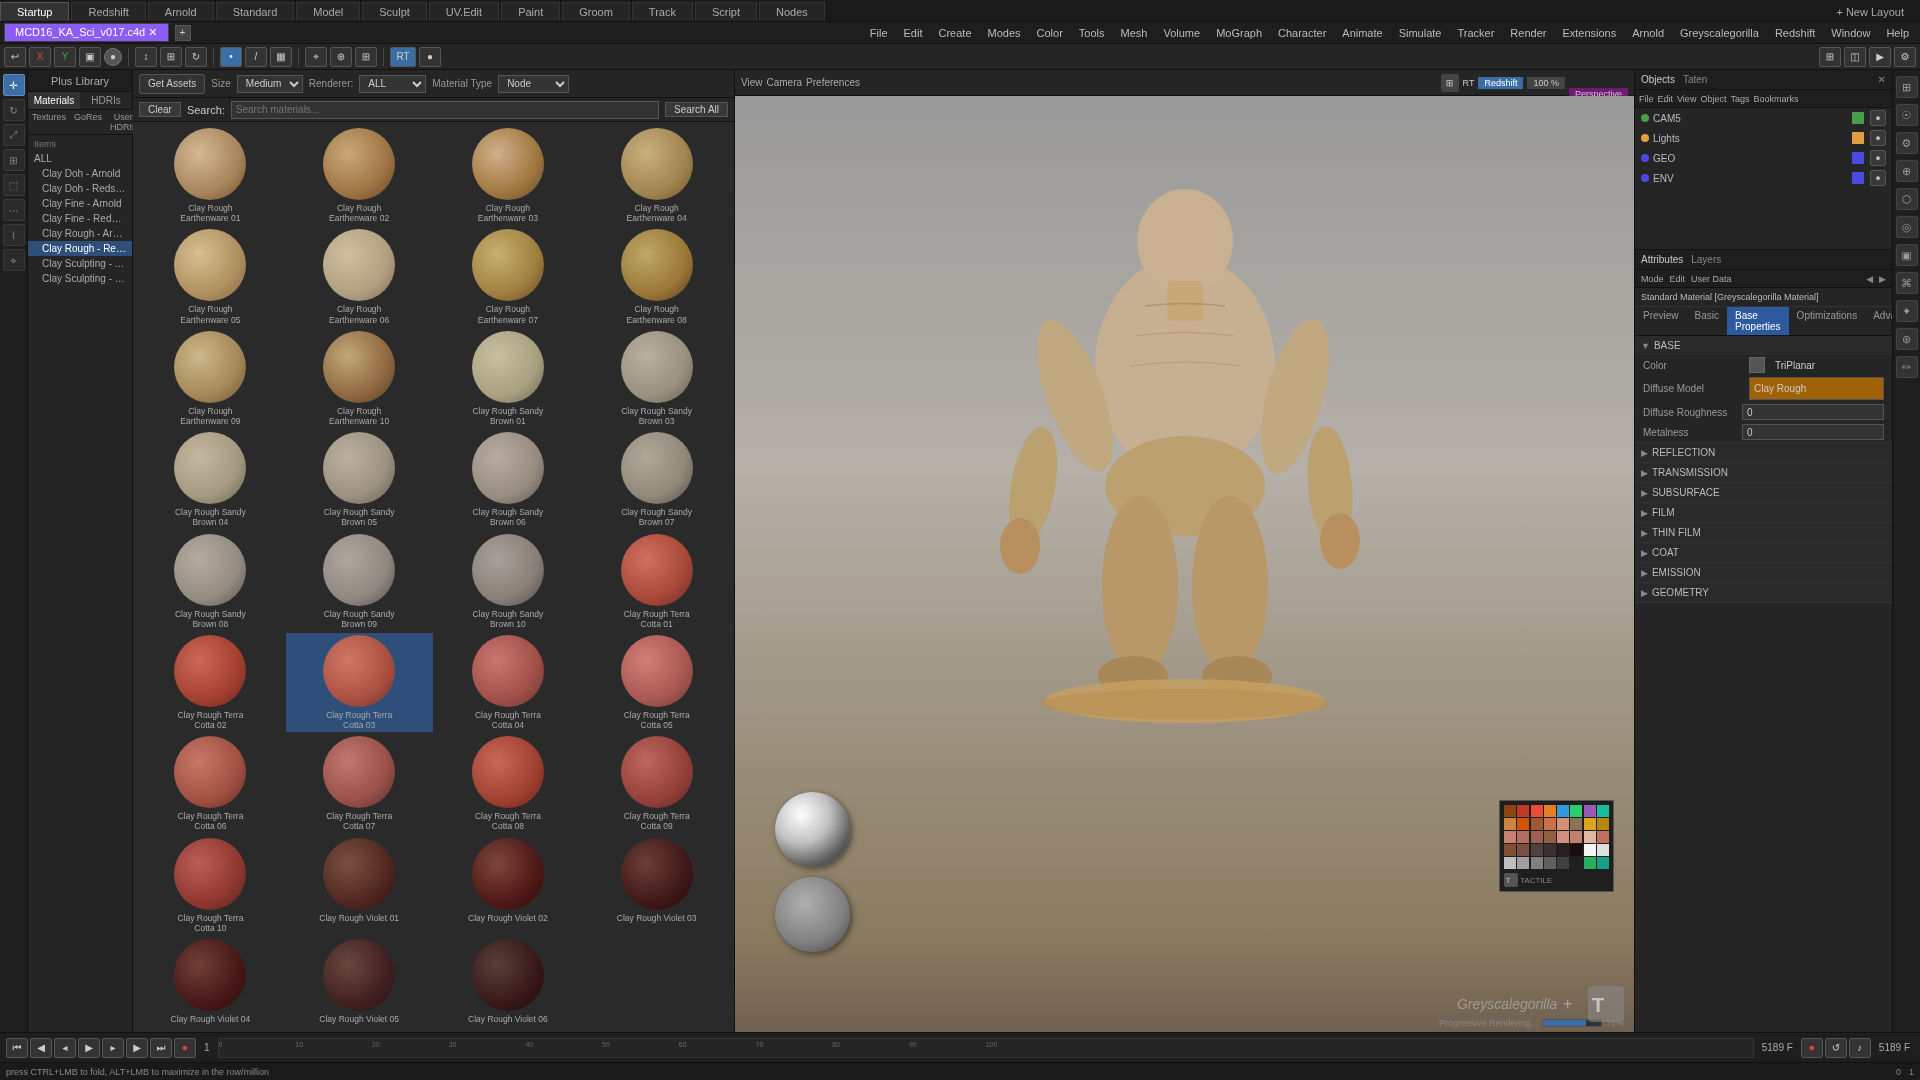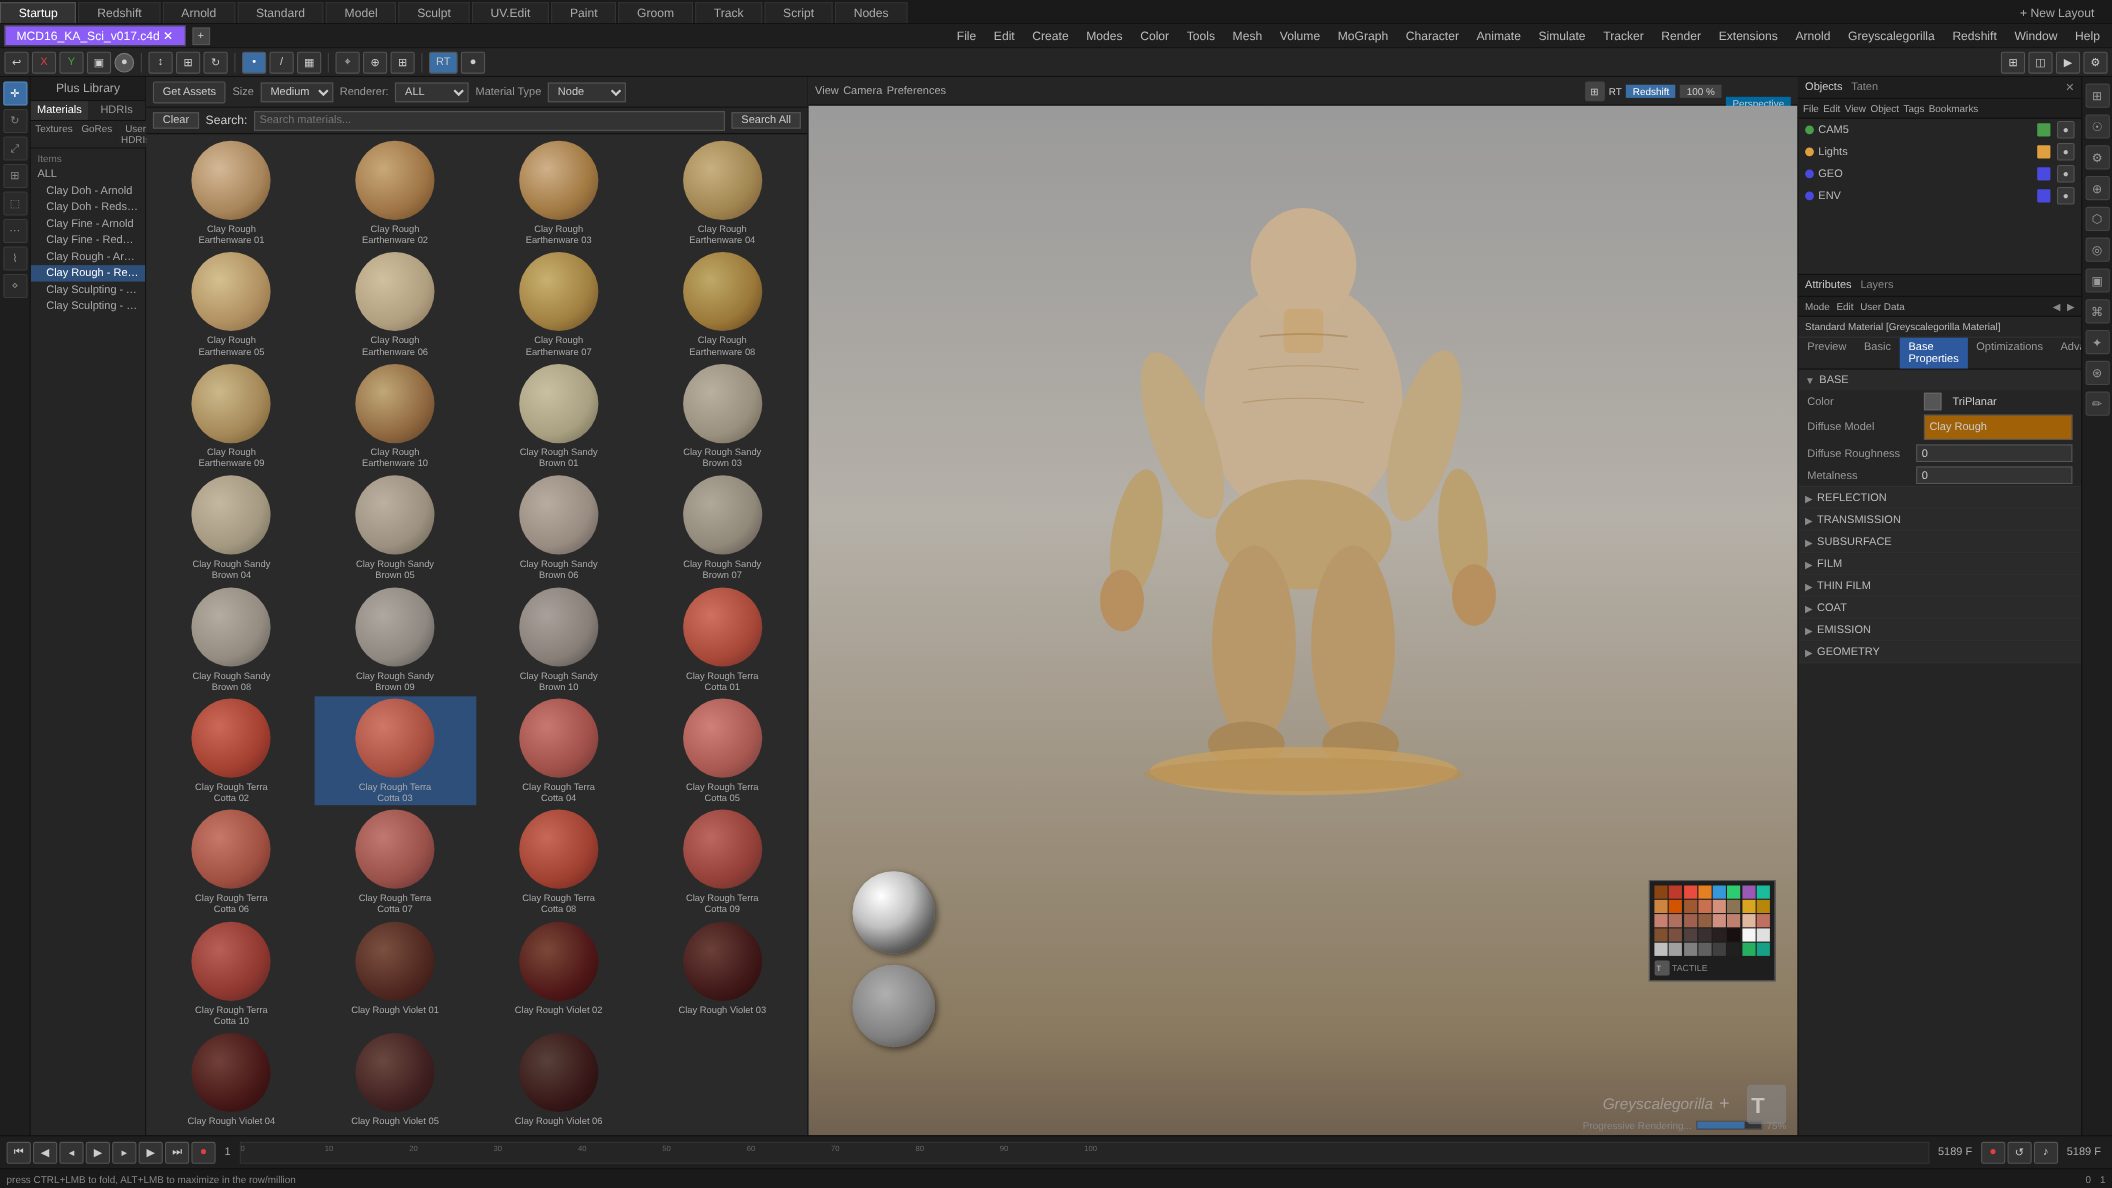--- a/index.html
+++ b/index.html
@@ -873,21 +873,21 @@
   <div class="viewport">
     <div class="viewport-toolbar">
       <div style="font-size:10px;color:#aaa;cursor:pointer;">View</div>
       <div style="font-size:10px;color:#aaa;cursor:pointer;">Camera</div>
       <div style="font-size:10px;color:#aaa;cursor:pointer;">Preferences</div>
       <div style="flex:1"></div>
       <div style="width:18px;height:18px;background:#444;border-radius:2px;display:flex;align-items:center;justify-content:center;cursor:pointer;font-size:9px;">⊞</div>
       <div style="font-size:9px;color:#ccc;">RT</div>
       <div style="background:#3a6ea5;padding:1px 6px;font-size:9px;color:#fff;cursor:pointer;">Redshift</div>
       <div style="background:#444;padding:1px 6px;font-size:9px;color:#ccc;cursor:pointer;">100 %</div>
-      <div style="background:#0369a1;padding:1px 6px;font-size:9px;color:#ccc;cursor:pointer;margin-top:22px;">Perspective</div>
+      <div style="background:#701a75;padding:1px 6px;font-size:9px;color:#ccc;cursor:pointer;margin-top:22px;">Perspective</div>
     </div>
     <div class="viewport-content">
       <div class="viewport-bg">
 
         <svg width="480" height="580" viewBox="0 0 480 580" style="position:absolute;top:50px;left:50%;transform:translateX(-50%);">
 
           <ellipse cx="240" cy="220" rx="90" ry="110" fill="#c8b090" opacity="0.95"></ellipse>
 
           <ellipse cx="240" cy="95" rx="48" ry="52" fill="#c8b090"></ellipse>
 

